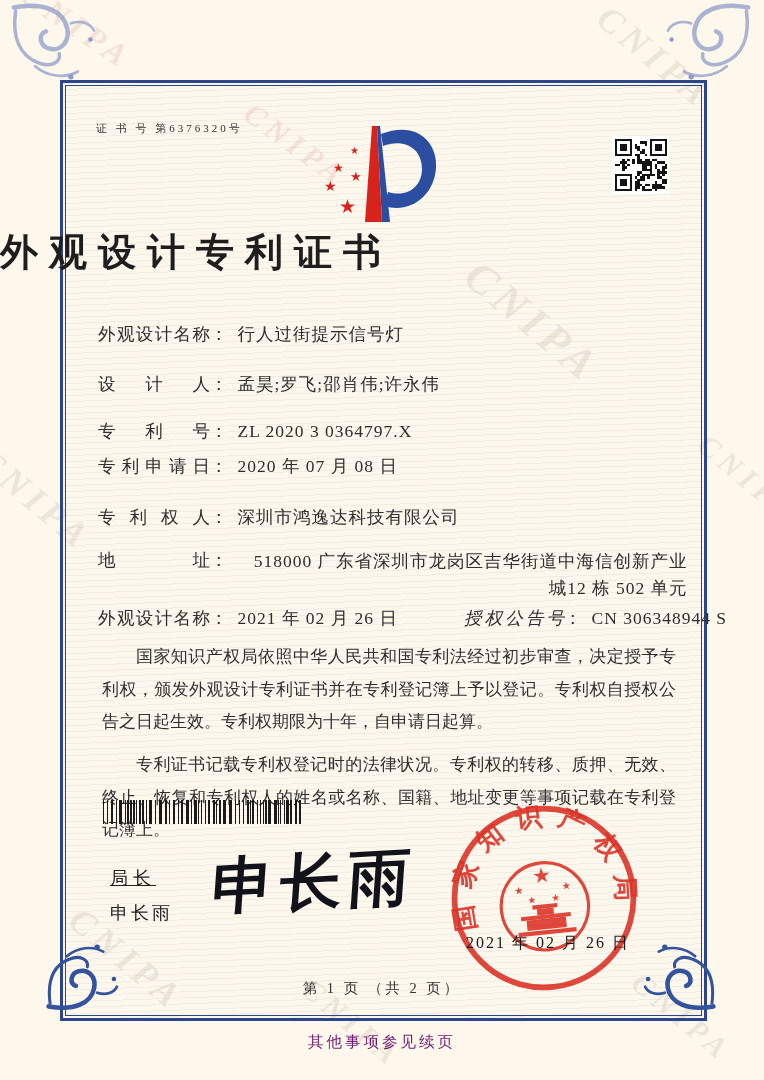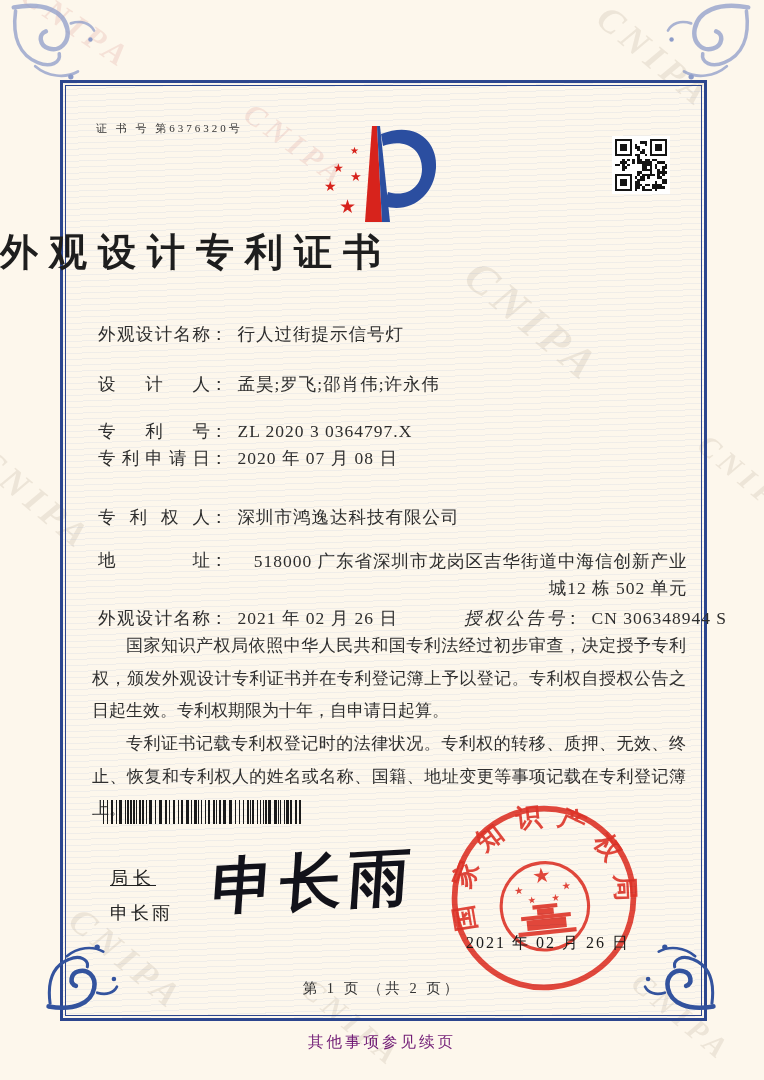--- a/index.html
+++ b/index.html
@@ -51,21 +51,21 @@
   .frow{position:absolute;left:0;white-space:nowrap;}
   .flabel{display:inline-block;width:112px;text-align:justify;text-align-last:justify;}
   .fcolon{display:inline-block;margin:0 2px 0 0;}
   .fval{margin-left:8px;letter-spacing:1px;}
   .fval.wrap{display:inline-block;vertical-align:top;width:450px;white-space:normal;line-height:27px;text-align:right;}
   .pair2{position:absolute;left:366px;top:0;}
   .pair2 .flabel{width:100px;font-style:italic;}
 
   
   .paras{left:92px;top:631px;width:594px;font-size:17px;line-height:1.92;text-align:justify;color:#2f2f2f;}
-  .paras p{margin:0;text-indent:2em;font-family:Liberation Mono, monospace;}
+  .paras p{margin:10px;text-indent:2em;}
 
   
   .barcode{left:103px;top:800px;width:206px;height:24px;}
   .sig-title{left:110px;top:866px;font-size:18px;letter-spacing:5px;color:#222;text-decoration:underline;}
   .sig-name{left:110px;top:901px;font-size:18px;letter-spacing:3px;color:#222;}
   .signature{
     left:212px;top:840px;font-size:62px;font-weight:600;color:#12121a;
     transform:rotate(-3deg) skewX(-7deg);letter-spacing:6px;white-space:nowrap;
   }
   .seal{left:440px;top:794px;width:208px;height:208px;mix-blend-mode:multiply;}
@@ -297,21 +297,21 @@
   <div class="abs fields">
     <div class="frow" style="top:0px;">
       <span class="flabel">外观设计名称</span><span class="fcolon">：</span><span class="fval">行人过街提示信号灯</span>
     </div>
     <div class="frow" style="top:50px;">
       <span class="flabel">设计人</span><span class="fcolon">：</span><span class="fval">孟昊;罗飞;邵肖伟;许永伟</span>
     </div>
     <div class="frow" style="top:97px;">
       <span class="flabel">专利号</span><span class="fcolon">：</span><span class="fval">ZL 2020 3 0364797.X</span>
     </div>
-    <div class="frow" style="top:124px;">
+    <div class="frow" style="top:132px;">
       <span class="flabel">专利申请日</span><span class="fcolon">：</span><span class="fval">2020 年 07 月 08 日</span>
     </div>
     <div class="frow" style="top:183px;">
       <span class="flabel">专利权人</span><span class="fcolon">：</span><span class="fval">深圳市鸿逸达科技有限公司</span>
     </div>
     <div class="frow" style="top:226px;">
       <span class="flabel">地址</span><span class="fcolon">：</span><span class="fval wrap">518000 广东省深圳市龙岗区吉华街道中海信创新产业城12 栋 502 单元</span>
     </div>
     <div class="frow" style="top:284px;width:580px;">
       <span class="flabel">外观设计名称</span><span class="fcolon">：</span><span class="fval">2021 年 02 月 26 日</span>

